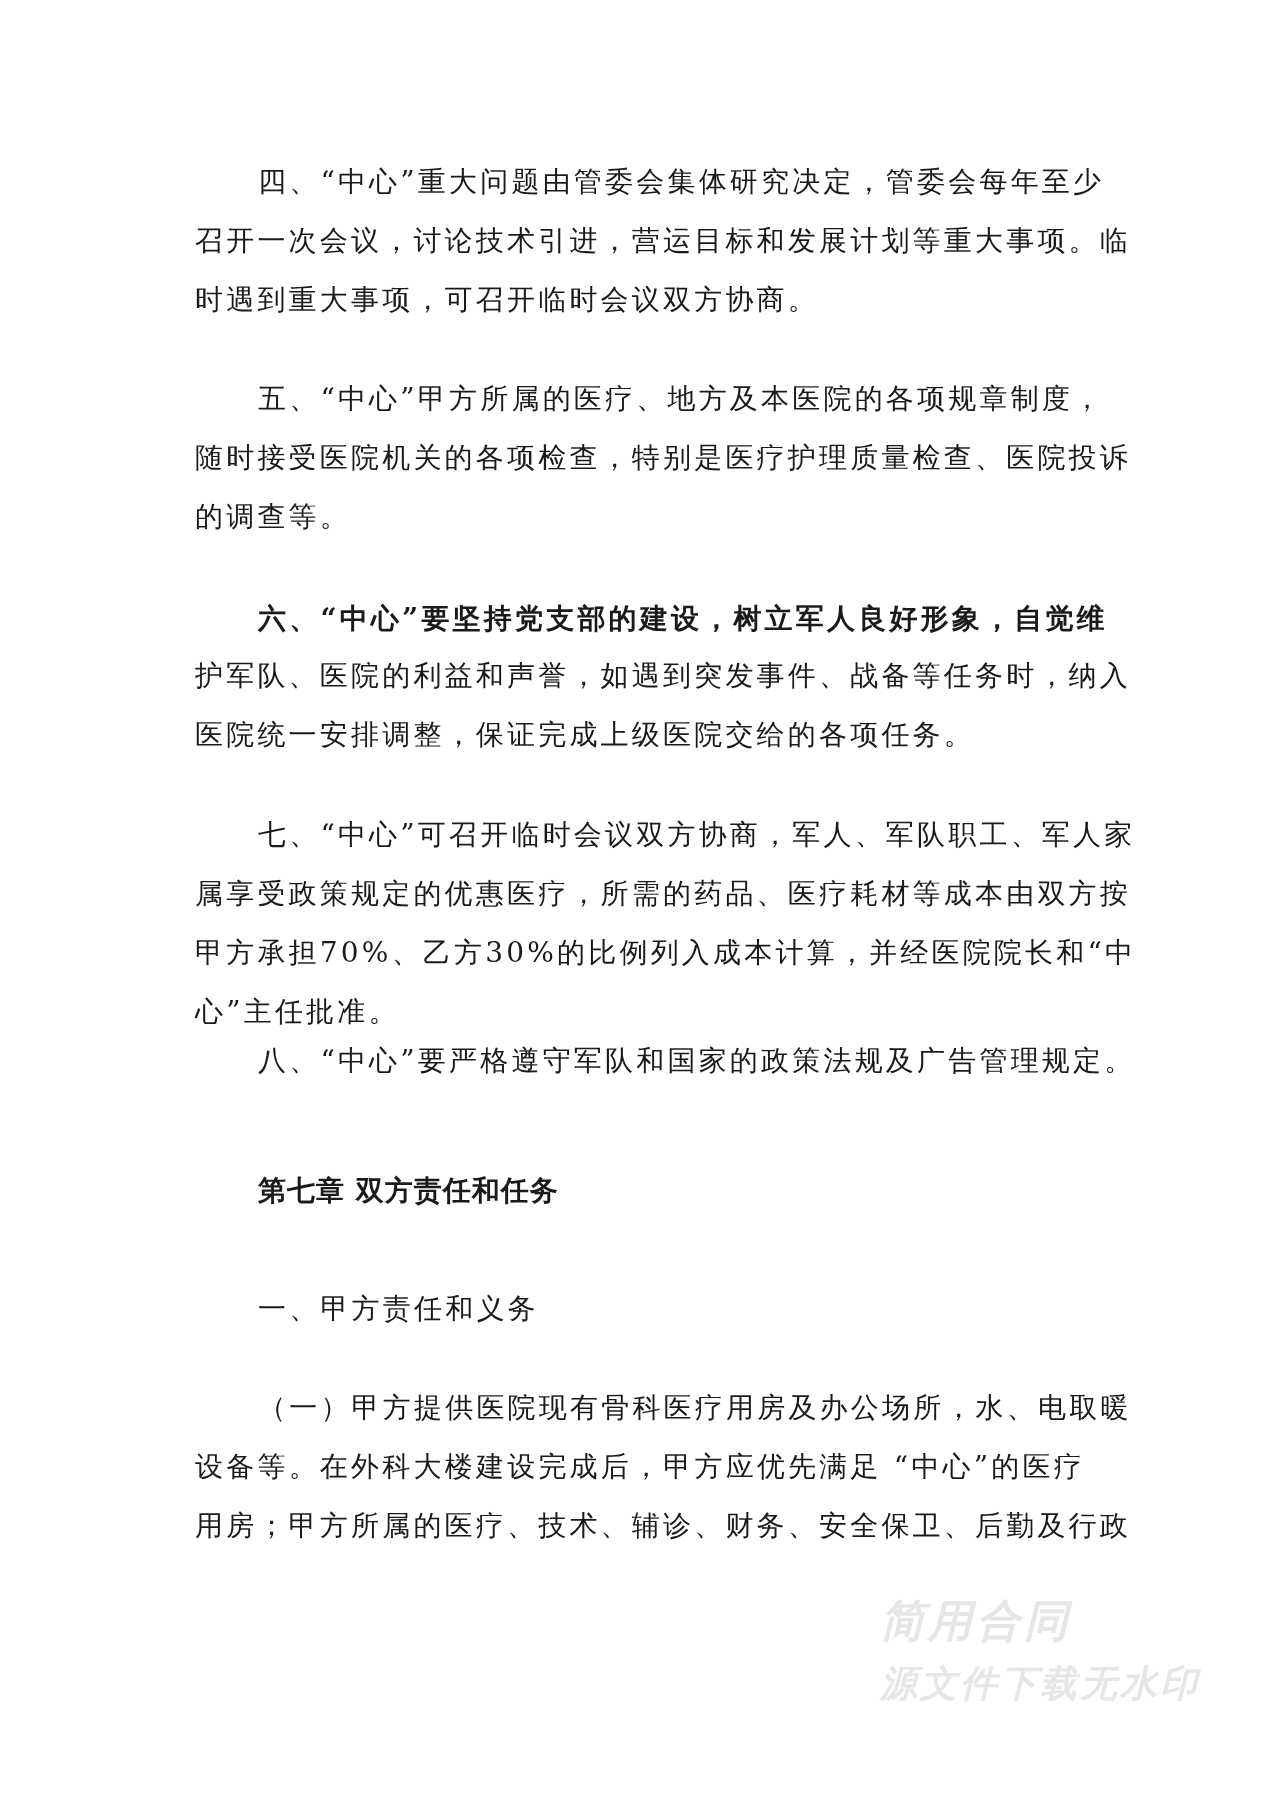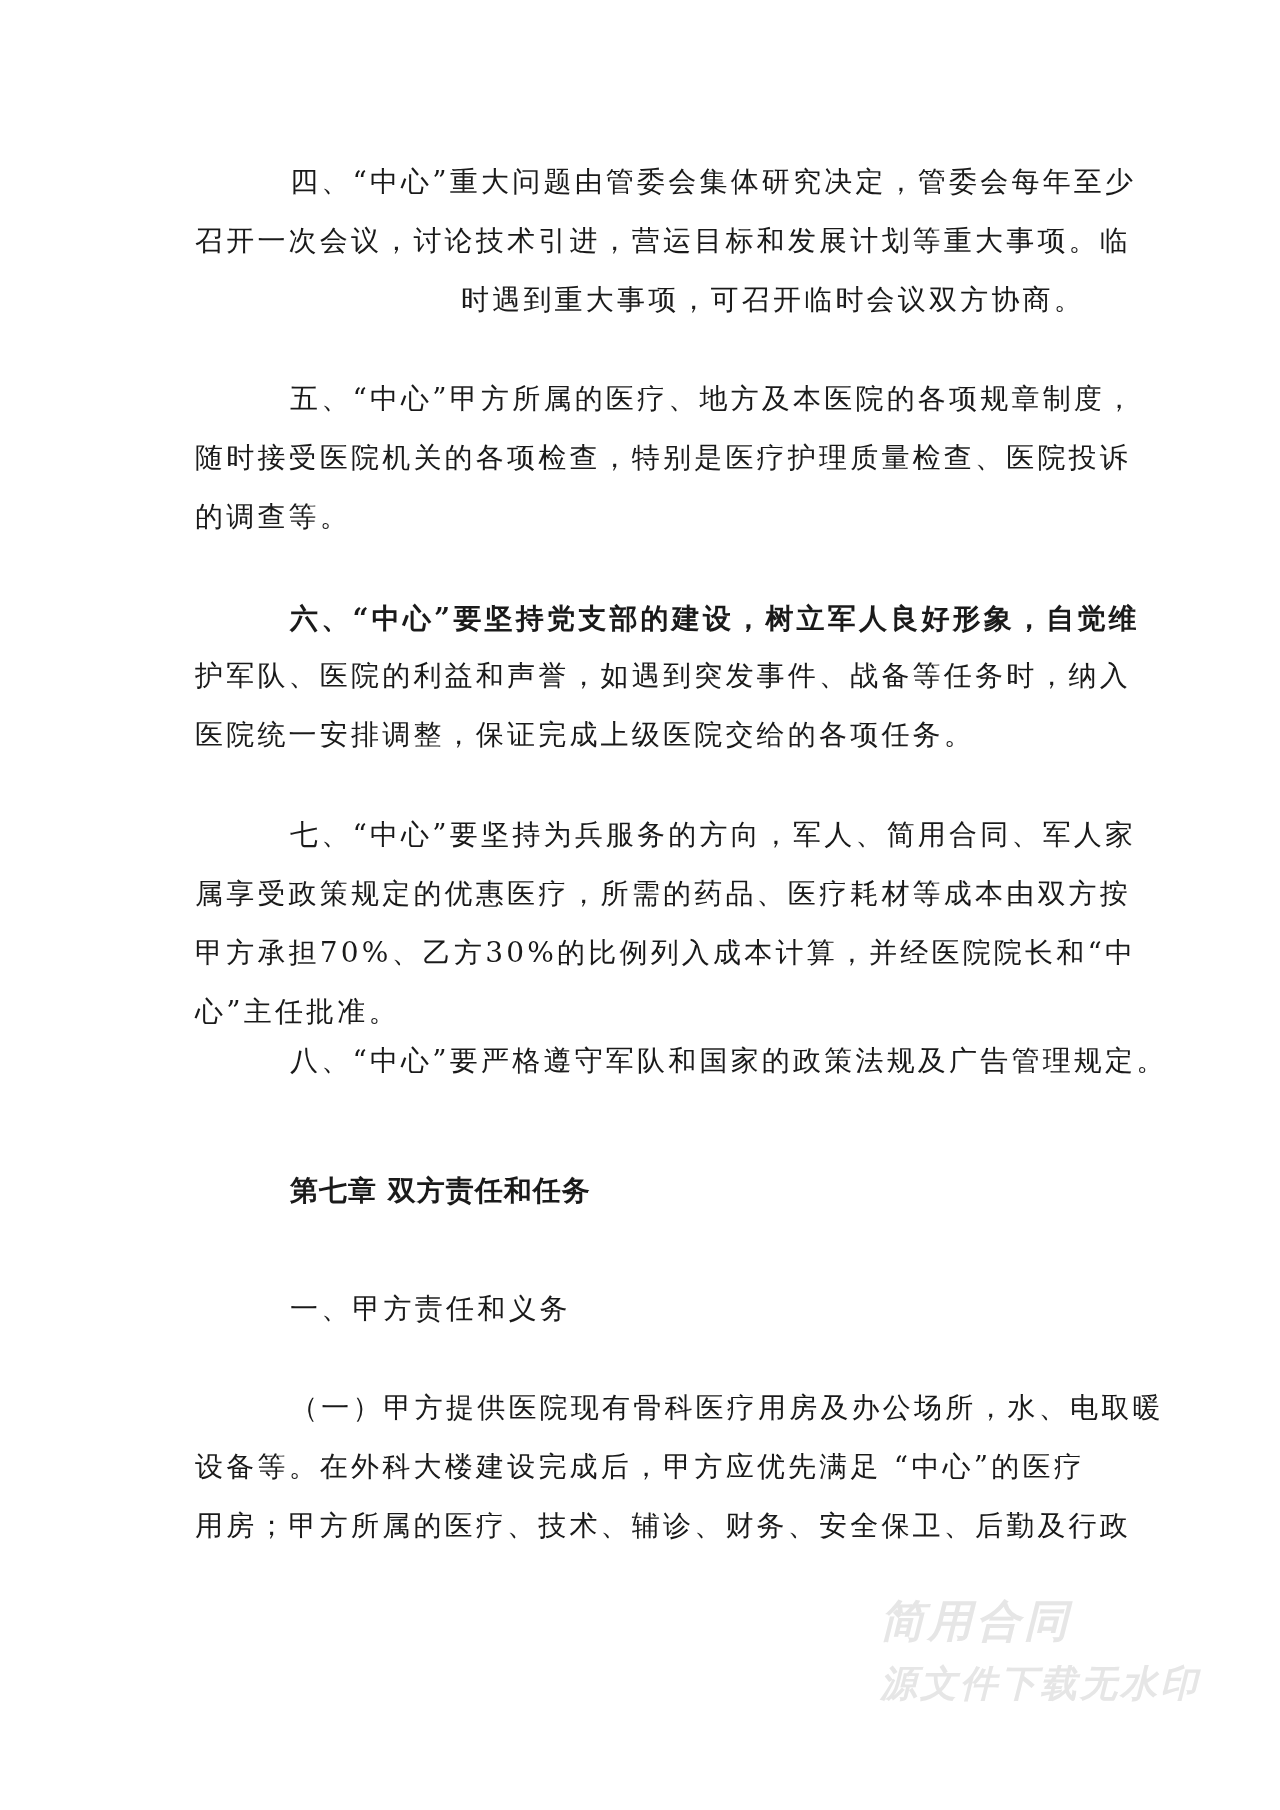--- a/index.html
+++ b/index.html
@@ -23,21 +23,21 @@
     }
     .line {
       position: absolute;
       left: 0;
       width: 890px;
       font-size: 28px;
       line-height: 34px;
       white-space: nowrap;
       letter-spacing: 3.2px;
     }
-    .line.indent { left: 63px; width: 827px; margin-left: 32px; }
+    .line.indent { left: 63px; width: 827px; }
     .line.justify {
       text-align: justify;
       text-align-last: justify;
     }
     .heading {
       font-weight: bold;
       font-family: "DejaVu Sans", "Liberation Sans", sans-serif;
       letter-spacing: 1px;
     }
     .watermark {
@@ -62,31 +62,31 @@
       letter-spacing: 3px;
     }
   </style>
 </head>
 <body>
 
 <div class="page">
 
   <div class="line indent justify" style="top:165px;">四、“中心”重大问题由管委会集体研究决定，管委会每年至少</div>
   <div class="line justify" style="top:224px;">召开一次会议，讨论技术引进，营运目标和发展计划等重大事项。临</div>
-  <div class="line" style="top:283px;text-align:right;">时遇到重大事项，可召开临时会议双方协商。</div>
+  <div class="line" style="top:283px;">时遇到重大事项，可召开临时会议双方协商。</div>
 
   <div class="line indent justify" style="top:382px;">五、“中心”甲方所属的医疗、地方及本医院的各项规章制度，</div>
   <div class="line justify" style="top:441px;">随时接受医院机关的各项检查，特别是医疗护理质量检查、医院投诉</div>
   <div class="line" style="top:500px;">的调查等。</div>
 
   <div class="line indent justify" style="top:602px;font-weight:bold;">六、“中心”要坚持党支部的建设，树立军人良好形象，自觉维</div>
   <div class="line justify" style="top:659px;">护军队、医院的利益和声誉，如遇到突发事件、战备等任务时，纳入</div>
   <div class="line" style="top:718px;">医院统一安排调整，保证完成上级医院交给的各项任务。</div>
 
-  <div class="line indent justify" style="top:818px;">七、“中心”要坚持为兵服务的方向，军人、简用合同、军人家</div>
+  <div class="line indent justify" style="top:818px;">七、“中心”可召开临时会议双方协商，军人、军队职工、军人家</div>
   <div class="line justify" style="top:877px;">属享受政策规定的优惠医疗，所需的药品、医疗耗材等成本由双方按</div>
   <div class="line justify" style="top:936px;">甲方承担70%、乙方30%的比例列入成本计算，并经医院院长和“中</div>
   <div class="line" style="top:995px;">心”主任批准。</div>
 
   <div class="line indent justify" style="top:1044px;">八、“中心”要严格遵守军队和国家的政策法规及广告管理规定。</div>
 
   <div class="line indent heading" style="top:1174px;">第七章  双方责任和任务</div>
 
   <div class="line indent" style="top:1292px;">一、甲方责任和义务</div>
 

